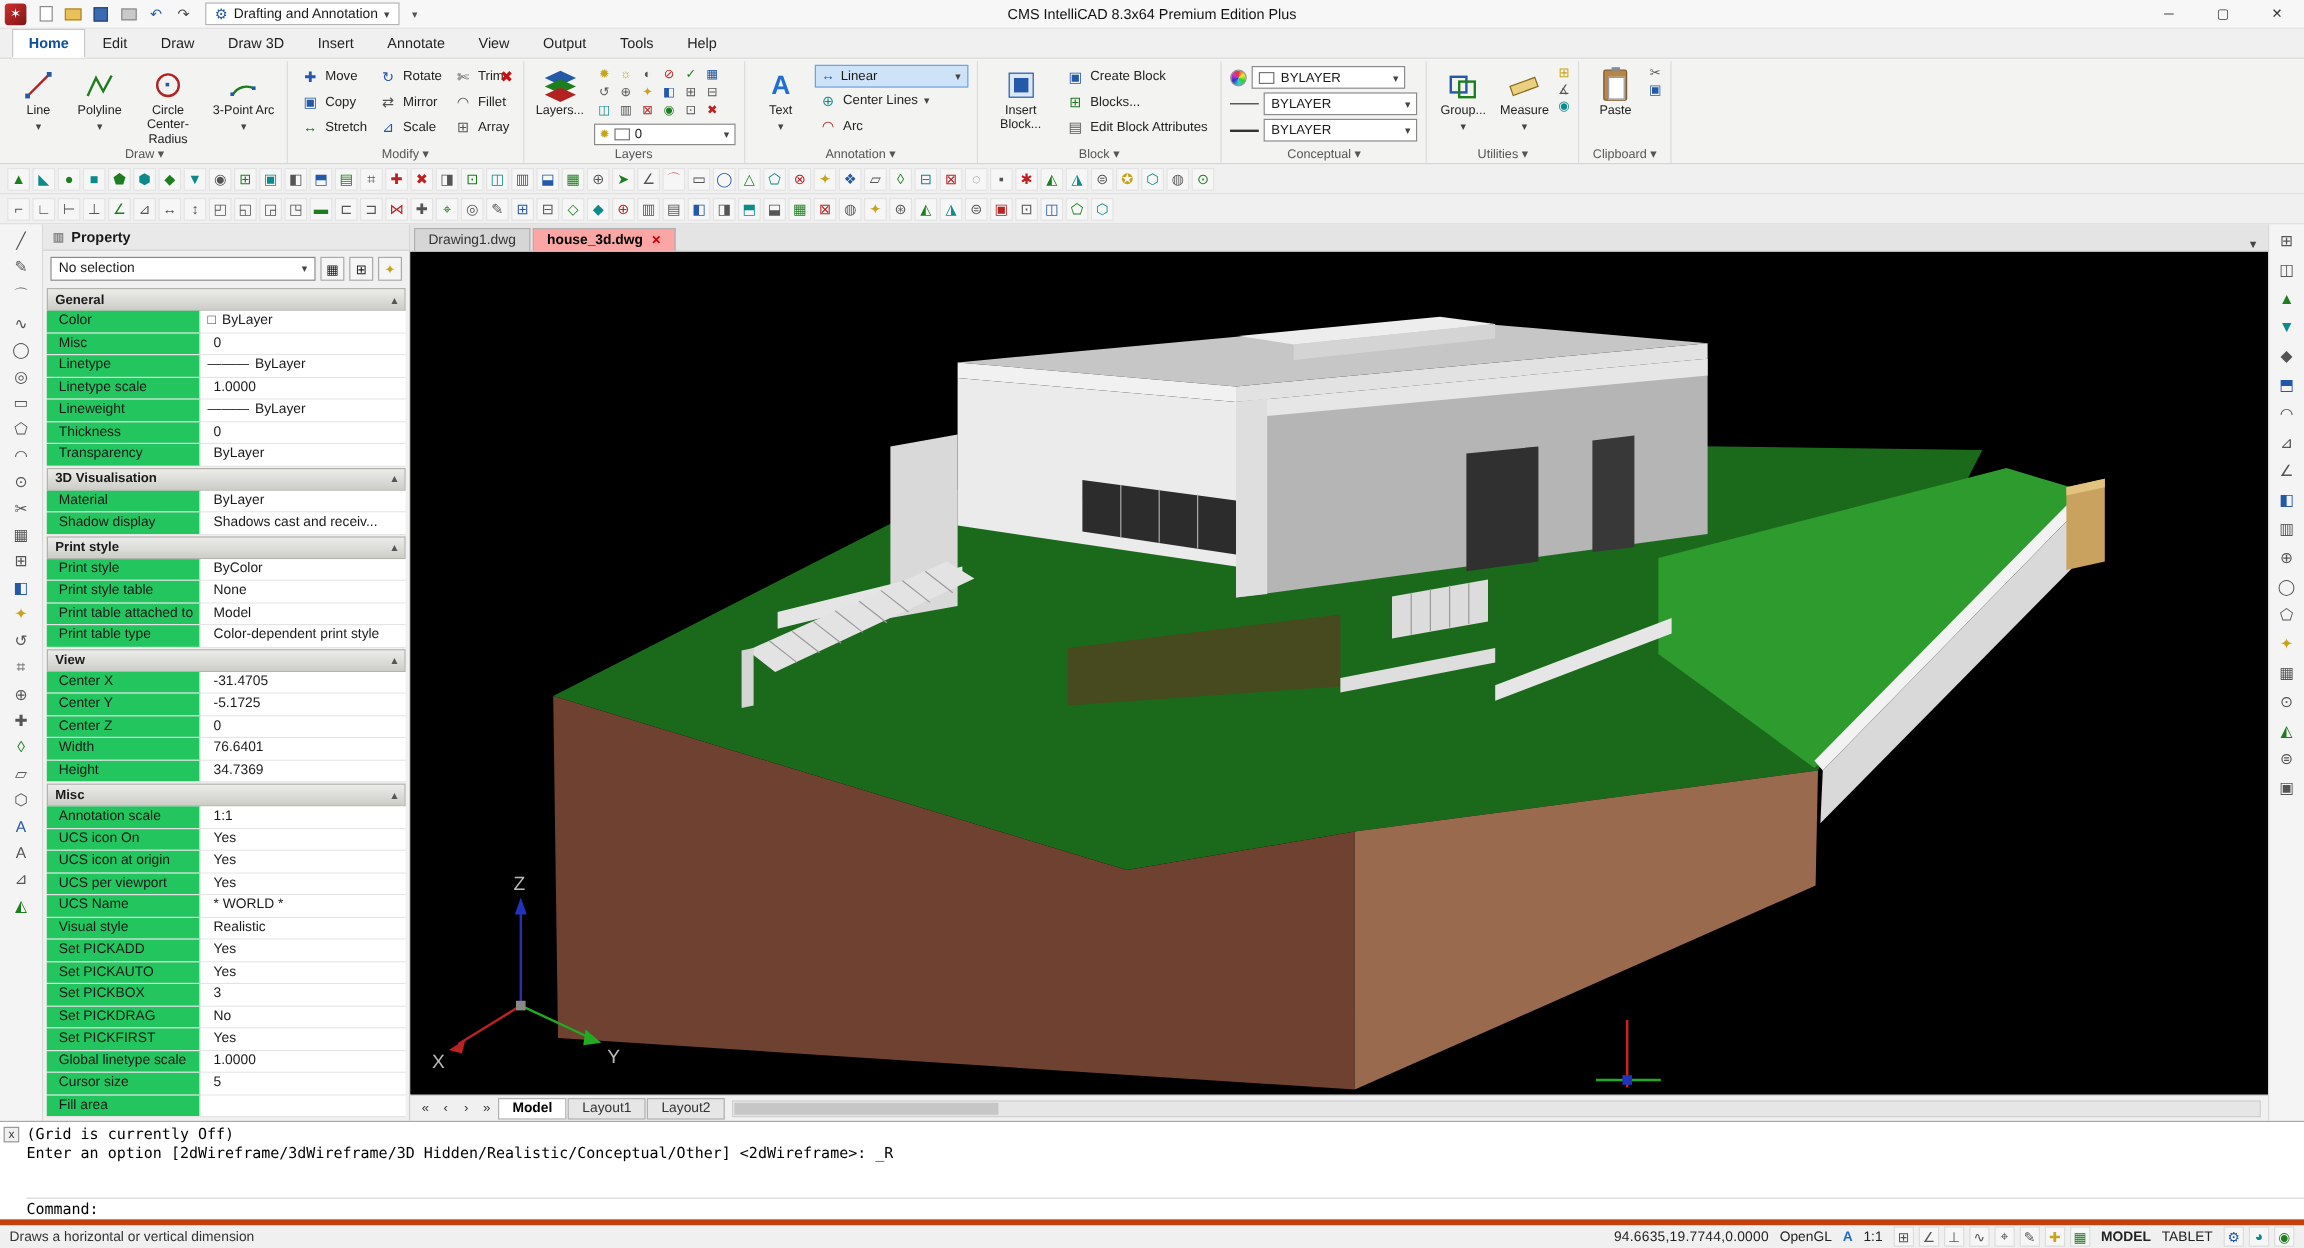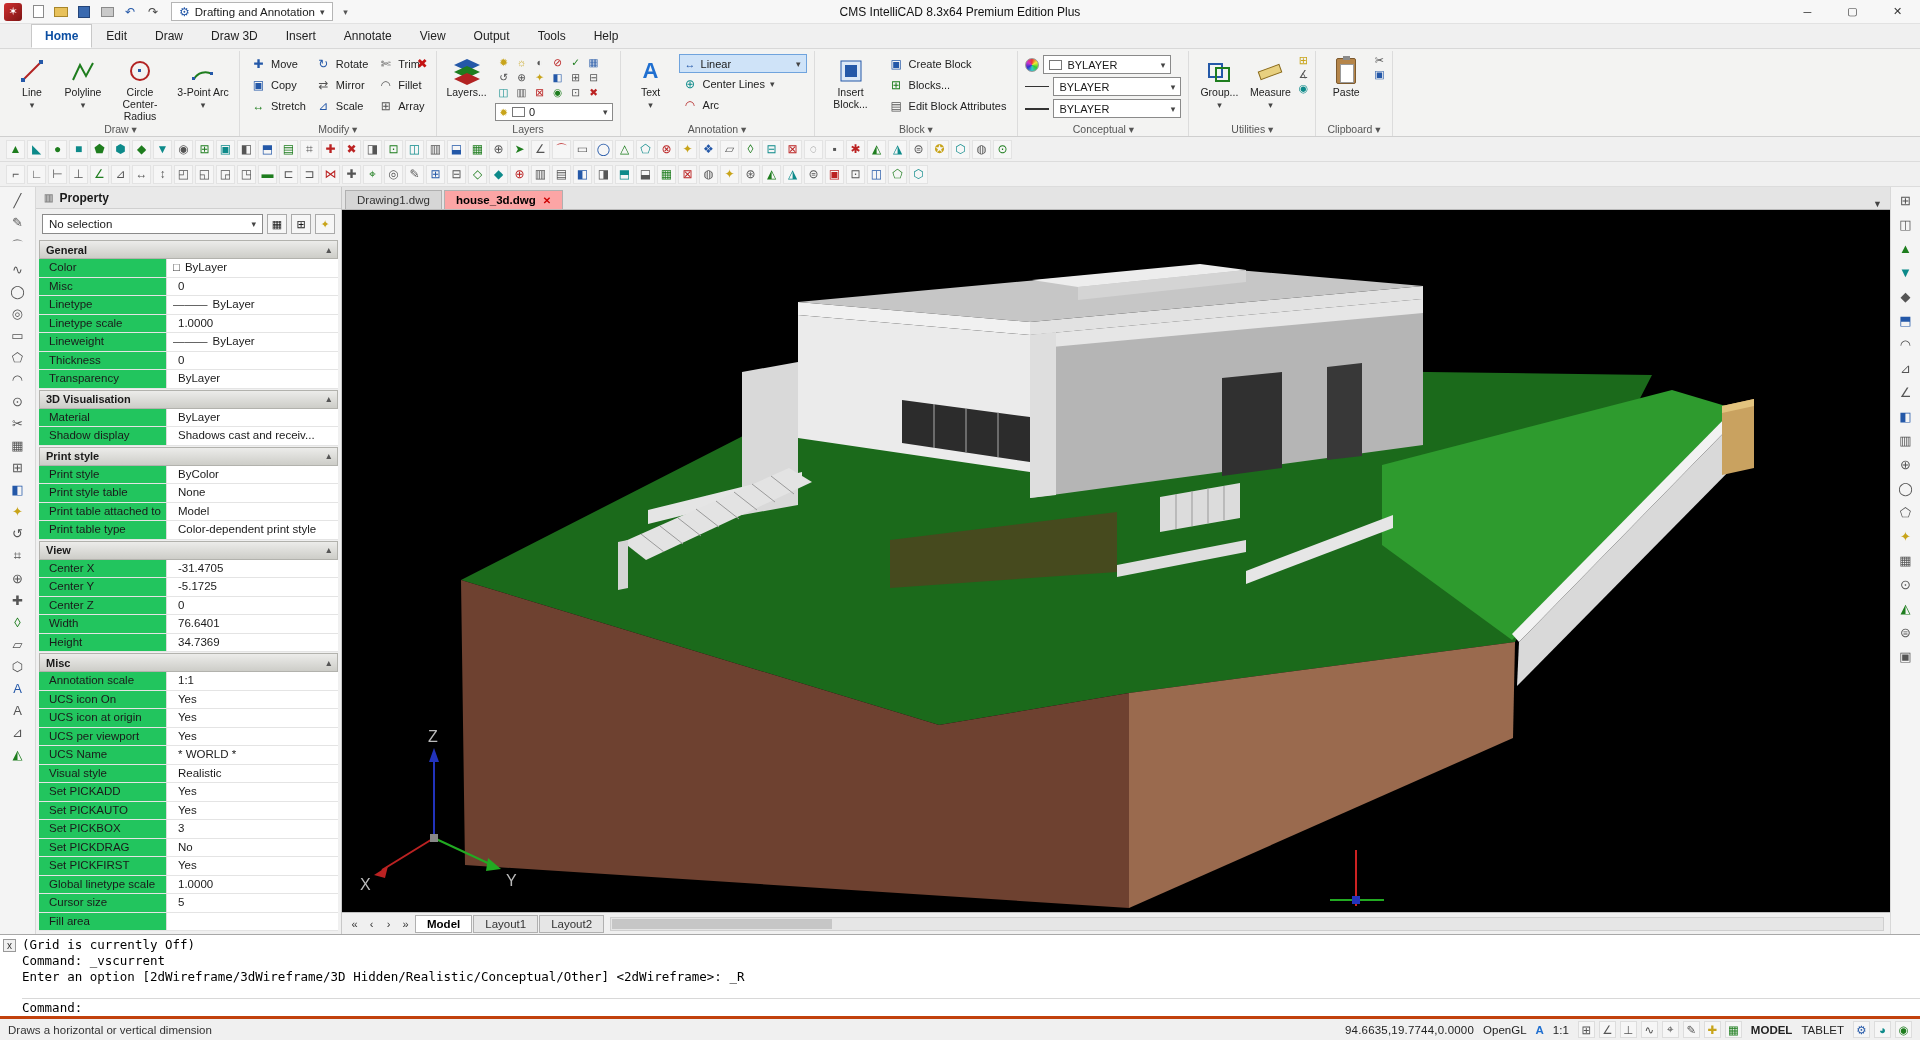--- a/index.html
+++ b/index.html
@@ -18,21 +18,21 @@
   .workspace{display:flex;align-items:center;gap:5px;border:1px solid #b5b5b5;background:#fff;height:19px;padding:0 7px;font-size:11.5px;margin-left:5px;z-index:2;}
   .workspace .wicon{color:#2458a8;font-size:12px;}
   .caret{font-size:9px;color:#444;}
   .titlebar .title{position:absolute;left:0;right:0;text-align:center;font-size:12px;color:#111;}
   .win-controls{margin-left:auto;display:flex;z-index:2;}
   .win-controls span{width:45px;height:24px;display:flex;align-items:center;justify-content:center;font-size:11px;color:#333;}
 
   
   .menubar{height:25px;background:#f0f0f0;display:flex;align-items:flex-end;padding-left:10px;border-bottom:1px solid #d8d8d8;flex:0 0 auto;}
   .mtab{padding:4px 13px;font-size:12px;color:#222;border:1px solid transparent;}
-  .mtab.active{background:#fff;color:#0b4ea2;border:1px solid #c8c8c8;border-bottom:1px solid #fff;font-weight:bold;margin-left:21px;}
+  .mtab.active{background:#fff;color:#0b4ea2;border:1px solid #c8c8c8;border-bottom:1px solid #fff;font-weight:bold;}
 
   
   .ribbon{height:88px;background:#f3f3f2;display:flex;border-bottom:1px solid #cfcfcf;padding:2px 0 0 2px;flex:0 0 auto;}
   .rgroup{position:relative;border-right:1px solid #dcdcdc;padding:3px 7px 16px;display:flex;gap:5px;align-items:flex-start;}
   .rgroup-label{position:absolute;bottom:1px;left:0;right:0;text-align:center;font-size:10.5px;color:#555;white-space:nowrap;}
   .bigbtn{display:flex;flex-direction:column;align-items:center;width:58px;gap:1px;padding-top:2px;font-size:10.5px;color:#222;text-align:center;line-height:1.12;}
   .bigbtn .bicon{height:30px;display:flex;align-items:center;justify-content:center;}
   .bigbtn.narrow{width:46px;}
   .smallcol{display:flex;flex-direction:column;gap:1px;}
   .sitem{display:flex;align-items:center;gap:5px;font-size:11px;height:20px;padding:0 4px;color:#222;white-space:nowrap;}
@@ -99,21 +99,21 @@
   .lscroll{flex:1;height:14px;margin:0 6px;background:#e6e6e6;border:1px solid #cfcfcf;position:relative;}
   .lscroll .thumb{position:absolute;left:1px;top:1px;bottom:1px;width:220px;background:#c6c6c6;}
 
   
   .cmdarea{height:82px;background:#fff;border-top:1px solid #a8a8a8;font-family:"DejaVu Sans Mono",monospace;font-size:12.5px;color:#000;position:relative;padding:2px 0 0 22px;display:flex;flex-direction:column;flex:0 0 auto;}
   .cmdclose{position:absolute;left:3px;top:4px;width:13px;height:13px;border:1px solid #999;font:10px/11px "Liberation Sans",sans-serif;text-align:center;color:#333;background:#f0f0f0;}
   .cmdline{height:16px;white-space:pre;overflow:hidden;}
   .cmdprompt{margin-top:auto;border-top:1px solid #d8d8d8;height:18px;line-height:17px;white-space:pre;}
 
   
-  .statusbar{height:24px;background:#f0f0f0;border-top:3px solid #c2410c;display:flex;align-items:center;padding:0 8px;font-size:11.5px;color:#222;gap:9px;flex:0 0 auto;}
+  .statusbar{height:24px;background:#f0f0f0;border-top:5px solid #c2410c;display:flex;align-items:center;padding:0 8px;font-size:11.5px;color:#222;gap:9px;flex:0 0 auto;}
   .sb-hint{flex:1;color:#333;}
   .sb-coords{letter-spacing:.2px;margin-left:14px;}
   .sb-a{color:#1f6fd0;font-weight:bold;}
   .sb-strip{display:flex;gap:4px;}
   .sb-strip .tic{width:17px;height:17px;display:flex;align-items:center;justify-content:center;font-size:11.5px;border:1px solid #ddd;background:#f6f6f6;}
   .sb-mode{font-weight:bold;}
 </style>
 </head>
 <body>
 
@@ -976,21 +976,20 @@
         <span class="tic" style="color: rgb(85, 85, 85);">⊜</span>
         <span class="tic" style="color: rgb(85, 85, 85);">▣</span>
       </div>
   </div>
 
   <div class="cmdarea">
     <span class="cmdclose">x</span>
     <div>
 
         <div class="cmdline">(Grid is currently Off)</div>
-        <div class="cmdline">Command: _vscurrent</div>
         <div class="cmdline">Enter an option [2dWireframe/3dWireframe/3D Hidden/Realistic/Conceptual/Other] &lt;2dWireframe&gt;: _R</div>
       </div>
     <div class="cmdprompt">Command:</div>
   </div>
 
   <div class="statusbar">
     <span class="sb-hint">Draws a horizontal or vertical dimension</span>
     <span class="sb-coords">94.6635,19.7744,0.0000</span>
     <span>OpenGL</span>
     <span class="sb-a">A</span>

